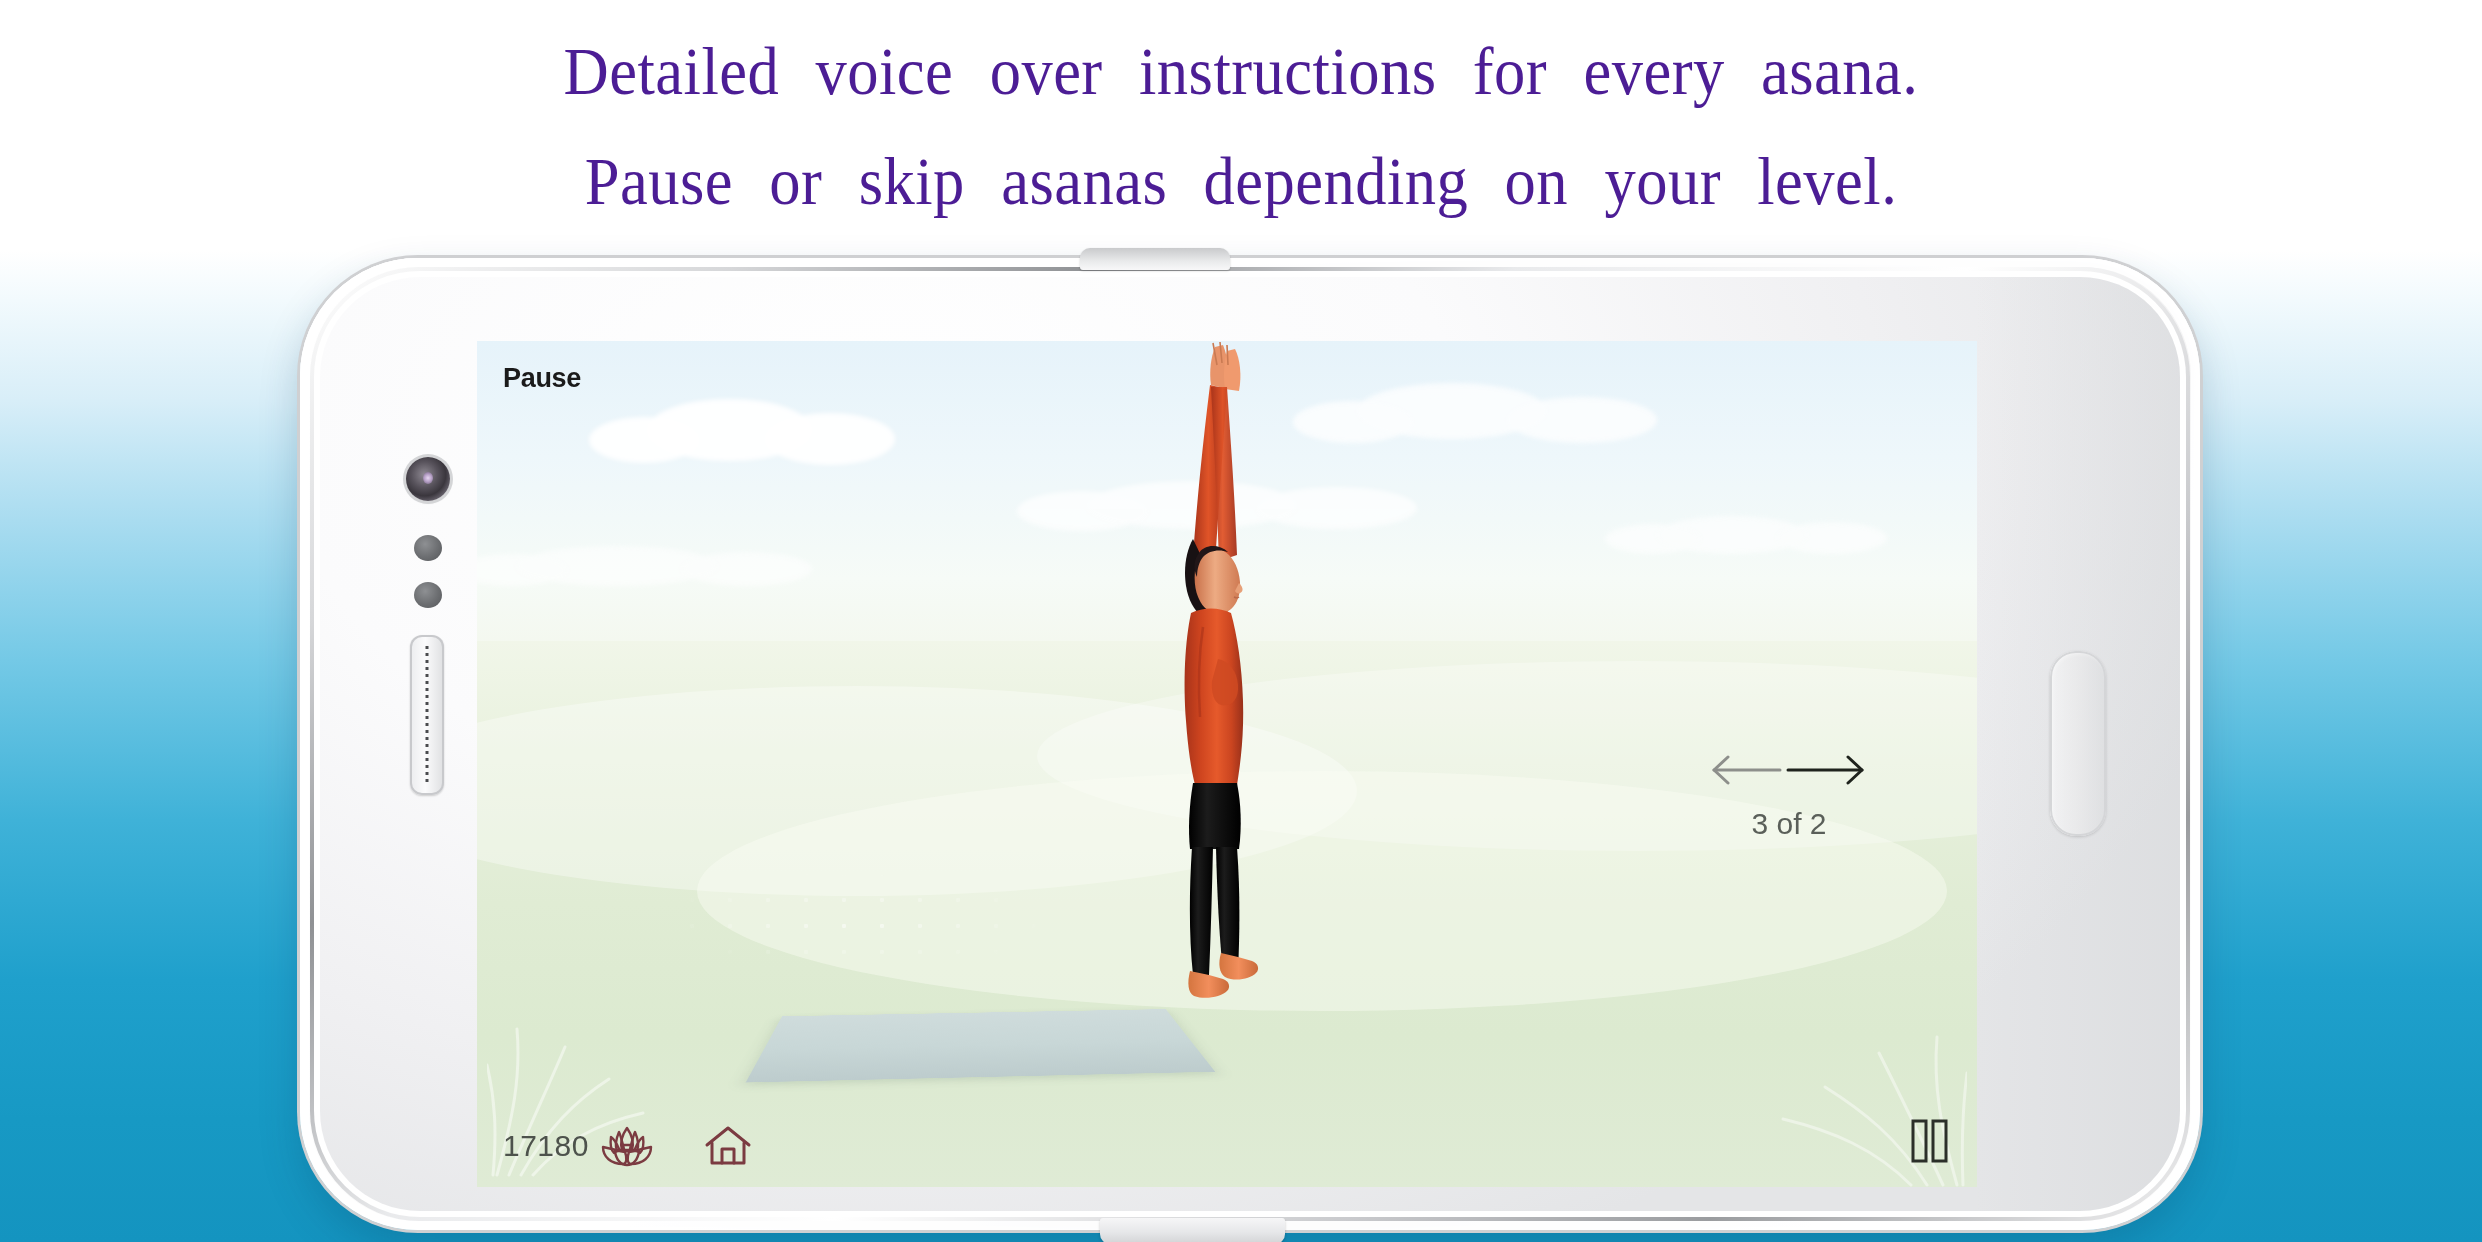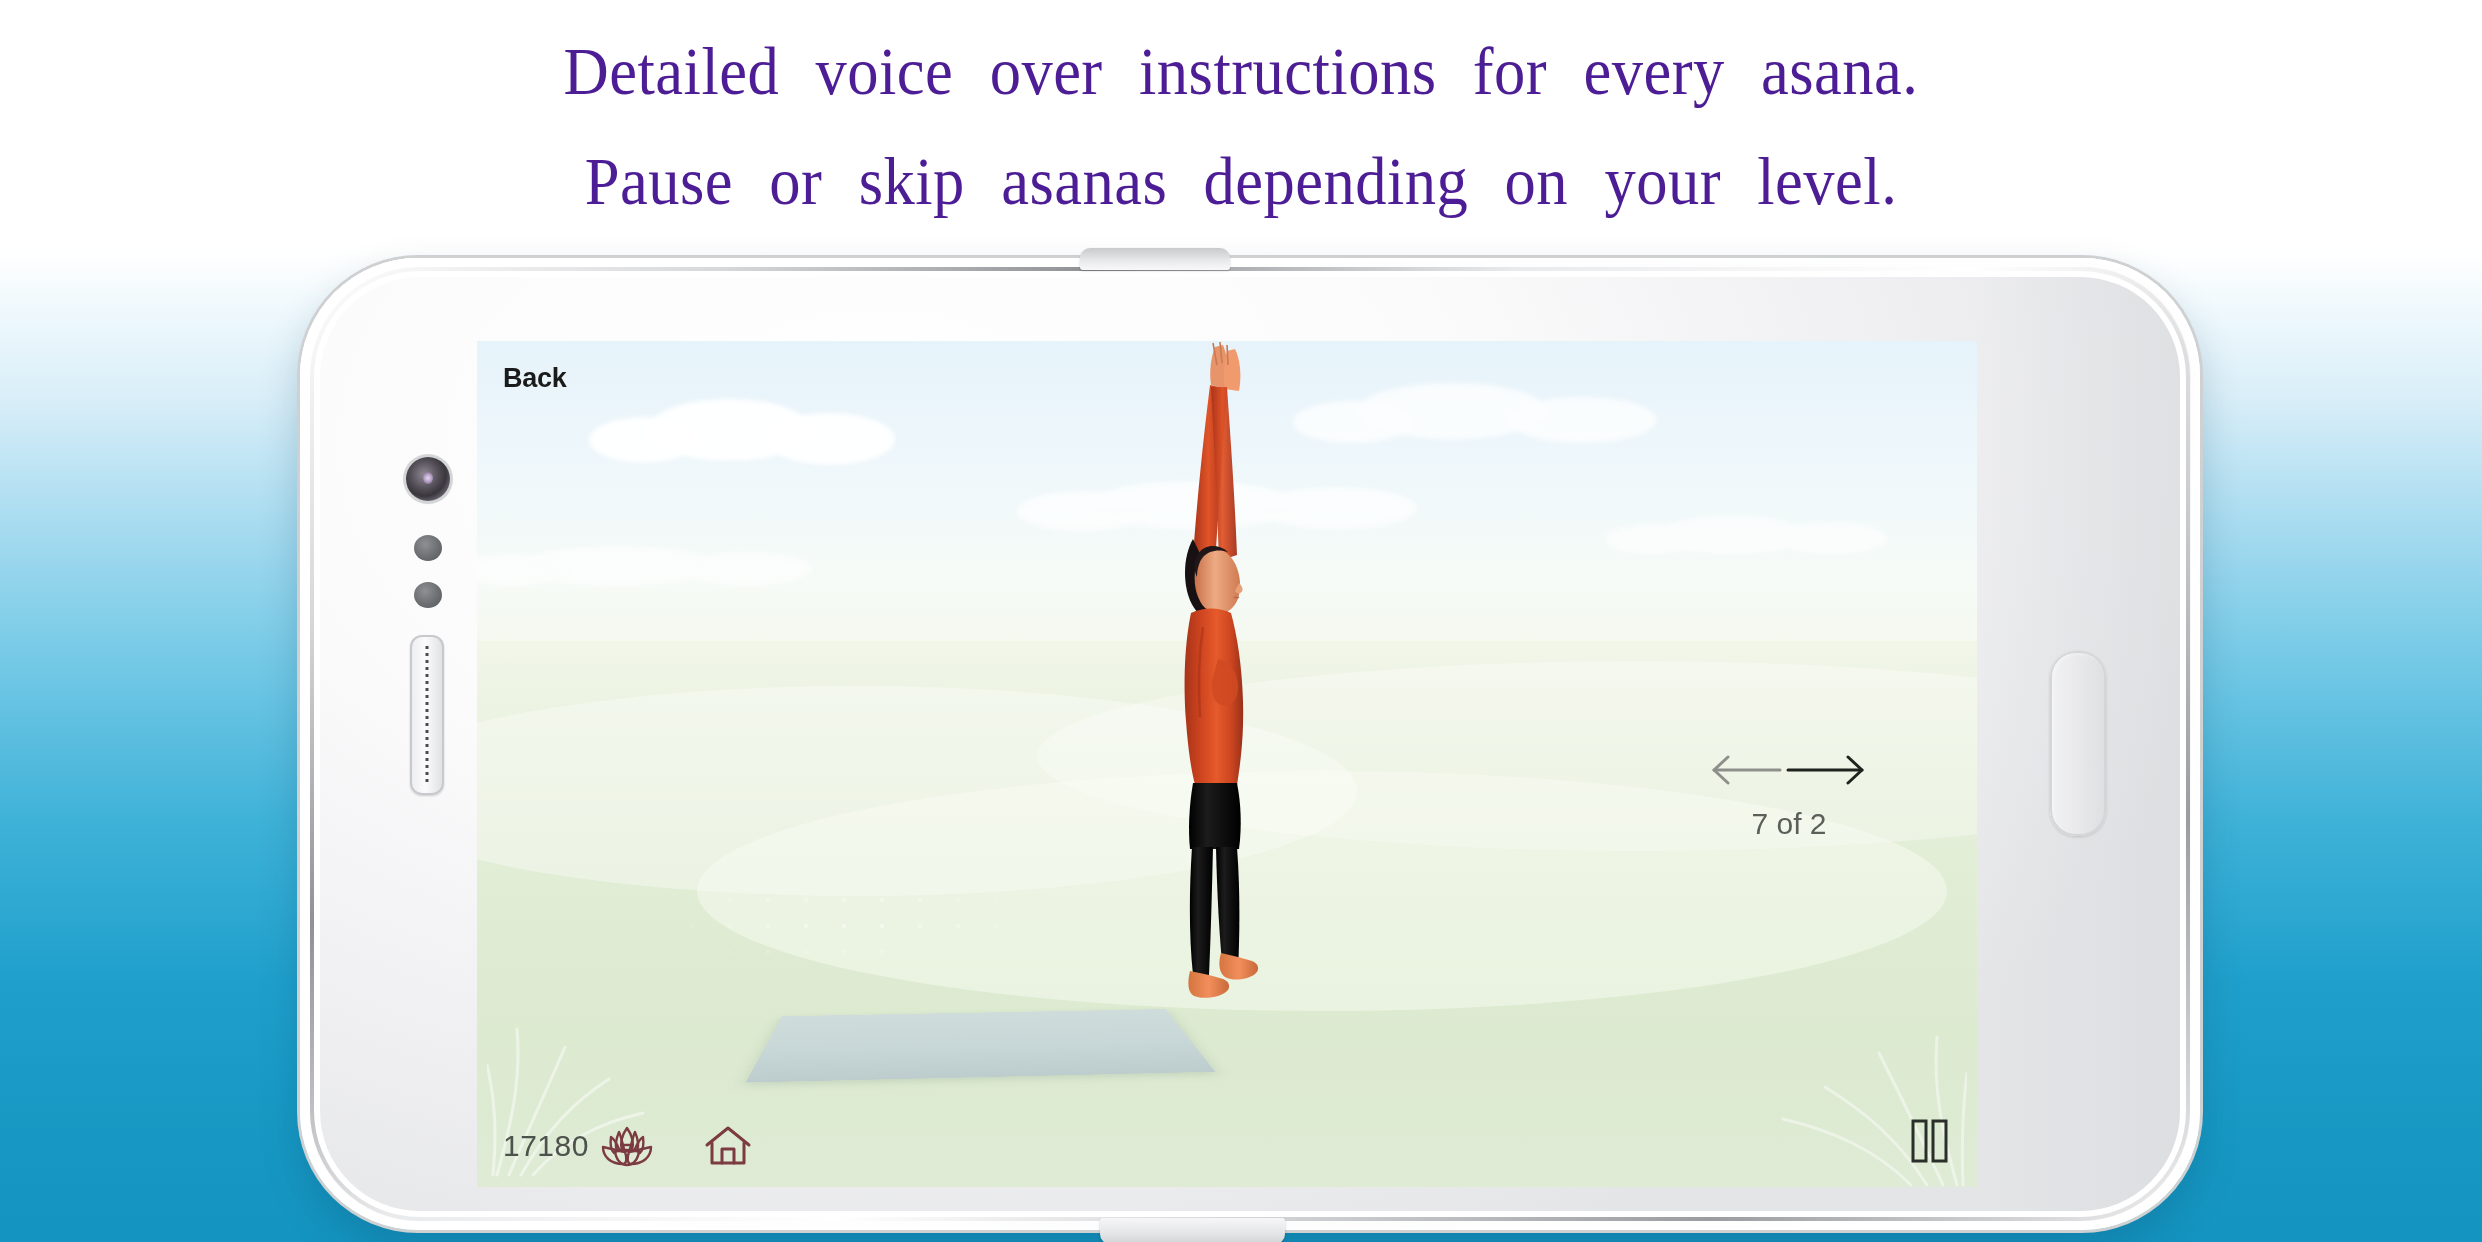--- a/index.html
+++ b/index.html
@@ -549,36 +549,36 @@
 
           <path d="M105 506 C 102 552, 102 596, 106 634 L 122 634 C 124 592, 125 548, 126 506 Z" fill="url(#pantGrad)"></path>
           <path d="M129 506 C 130 550, 132 592, 136 632 L 151 630 C 153 588, 153 546, 150 506 Z" fill="url(#pantGrad)"></path>
 
           <path d="M103 630 C 100 642, 101 652, 107 655 C 118 659, 134 656, 140 650
                    C 144 646, 142 640, 136 638 L 122 634 Z" fill="url(#footGrad)"></path>
           <path d="M134 612 C 131 622, 132 632, 138 636 C 148 641, 163 638, 169 632
                    C 173 628, 171 622, 165 620 L 151 616 Z" fill="url(#footGrad)"></path>
         </svg>
 
-        <div class="back-label">Back</div>
+        <div class="back-label">Pause</div>
 
         <div class="nav-cluster">
           <svg class="nav-arrows" viewBox="0 0 170 46">
 
             <g stroke="#8d8f8b" stroke-width="3" fill="none" stroke-linecap="round" stroke-linejoin="round">
               <line x1="10" y1="23" x2="76" y2="23"></line>
               <polyline points="24,10 10,23 24,36"></polyline>
             </g>
 
             <g stroke="#1f231d" stroke-width="3" fill="none" stroke-linecap="round" stroke-linejoin="round">
               <line x1="84" y1="23" x2="158" y2="23"></line>
               <polyline points="144,10 158,23 144,36"></polyline>
             </g>
           </svg>
-          <span class="pager-text">7 of 2</span>
+          <span class="pager-text">3 of 2</span>
         </div>
 
         <div class="bottom-bar">
 
           <div class="score-group">
             <span class="score-text">17180</span>
             <span class="icon-btn">
               <svg width="56" height="46" viewBox="0 0 56 46" fill="none" stroke="#7b3b41" stroke-width="2.4" stroke-linejoin="round" stroke-linecap="round">
 
                 <path d="M28 5 C 23 12, 21 20, 23 27 L 33 27 C 35 20, 33 12, 28 5 Z"></path>

